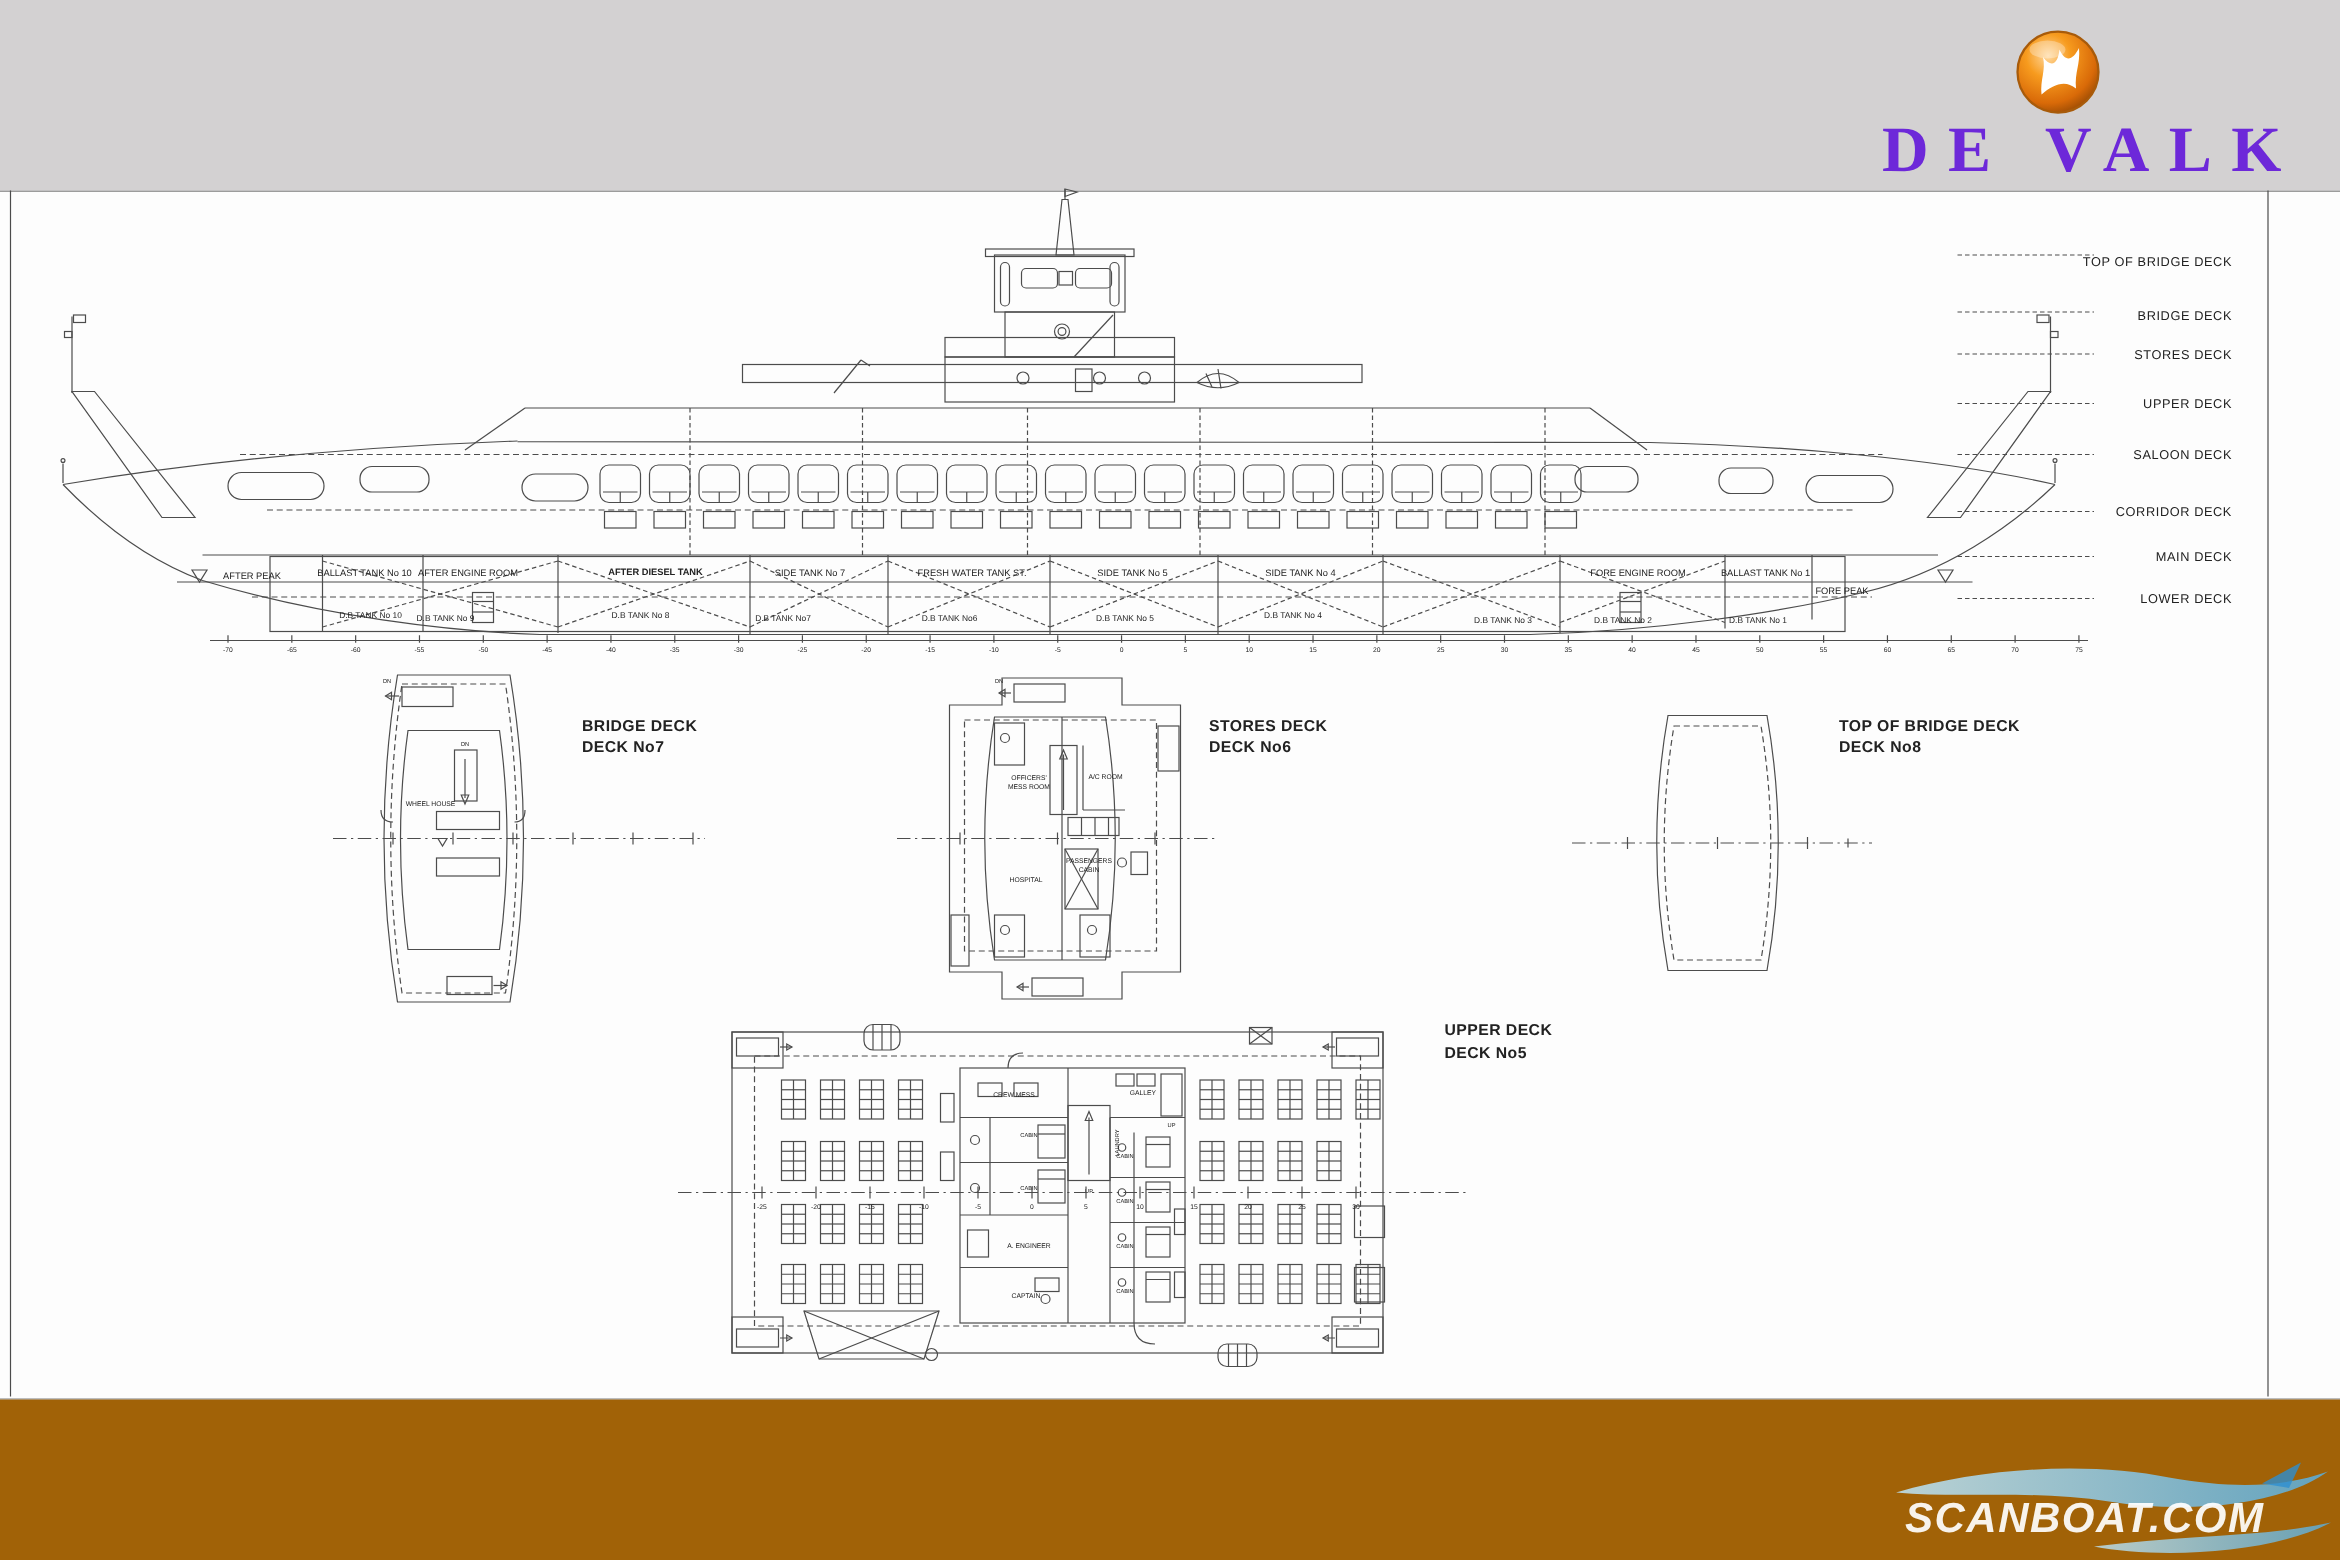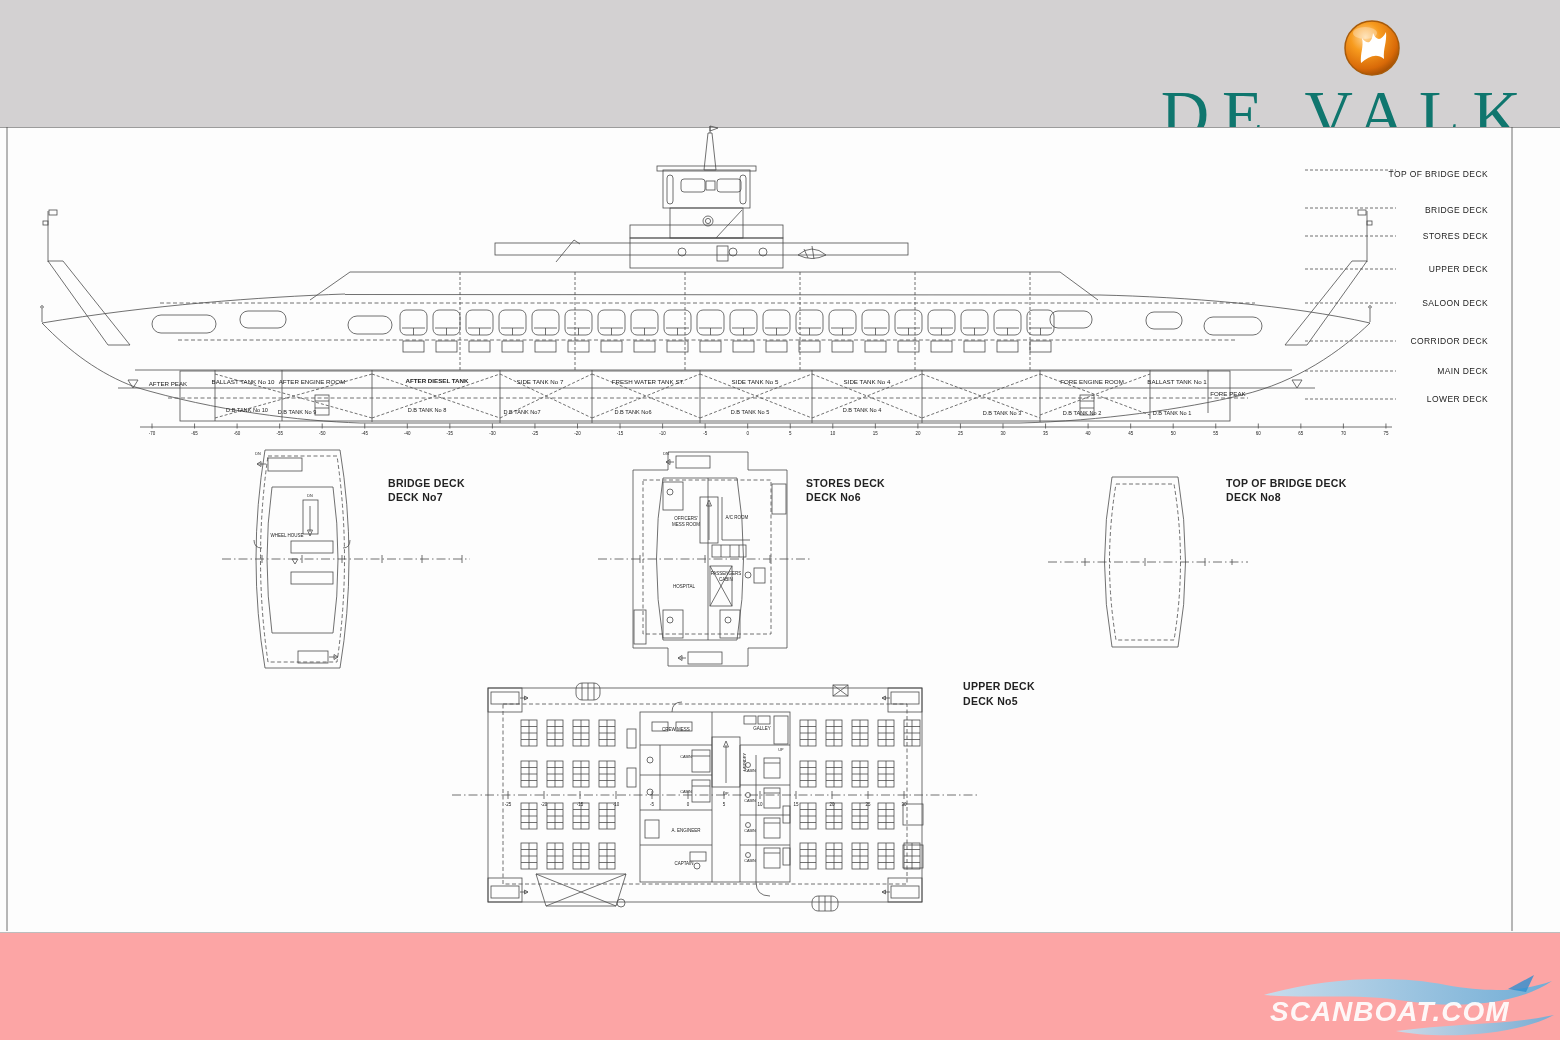--- a/index.html
+++ b/index.html
@@ -1,23 +1,23 @@
 <!DOCTYPE html>
 <html><head>
 <meta charset="utf-8">
 <style>
   html,body{margin:0;padding:0;background:#d3d1d2;}
   .stage{position:relative;width:1560px;height:1040px;background:#d3d1d2;overflow:hidden;
          font-family:"Liberation Sans",sans-serif;}
   .sheet{position:absolute;left:0;top:127px;width:1560px;height:805px;background:#fdfdfd;
          border-top:1px solid #9c9c9c;}
-  .band-bottom{position:absolute;left:0;top:932px;width:1560px;height:108px;background:#fca5a5;
+  .band-bottom{position:absolute;left:0;top:932px;width:1560px;height:108px;background:#a16207;
          border-top:1px solid #bdbdbd;}
   .brand-text{position:absolute;top:76px;right:26px;font-family:"Liberation Serif",serif;
-         font-size:67px;color:#0f766e;letter-spacing:13px;font-weight:400;white-space:nowrap;}
+         font-size:43px;color:#6d28d9;letter-spacing:13px;font-weight:700;white-space:nowrap;}
   .logo{position:absolute;left:1342px;top:18px;width:60px;height:60px;}
   .wm{position:absolute;right:2px;bottom:0px;width:302px;height:76px;}
   .wm text{font-family:"Liberation Sans",sans-serif;font-style:italic;font-weight:bold;
          font-size:28px;fill:#ffffff;opacity:.92;letter-spacing:1px;}
   svg.drawing{position:absolute;left:0;top:125px;}
   svg.drawing line,svg.drawing path,svg.drawing rect,svg.drawing polygon,svg.drawing circle,svg.drawing ellipse{
          stroke:#4c4c4c;stroke-width:.8;fill:none;}
   .thin{stroke:#777;stroke-width:.5;}
   .med{stroke:#555;stroke-width:.7;}
   .dash{stroke-dasharray:4 2.5;stroke-width:.55;stroke:#666;}

